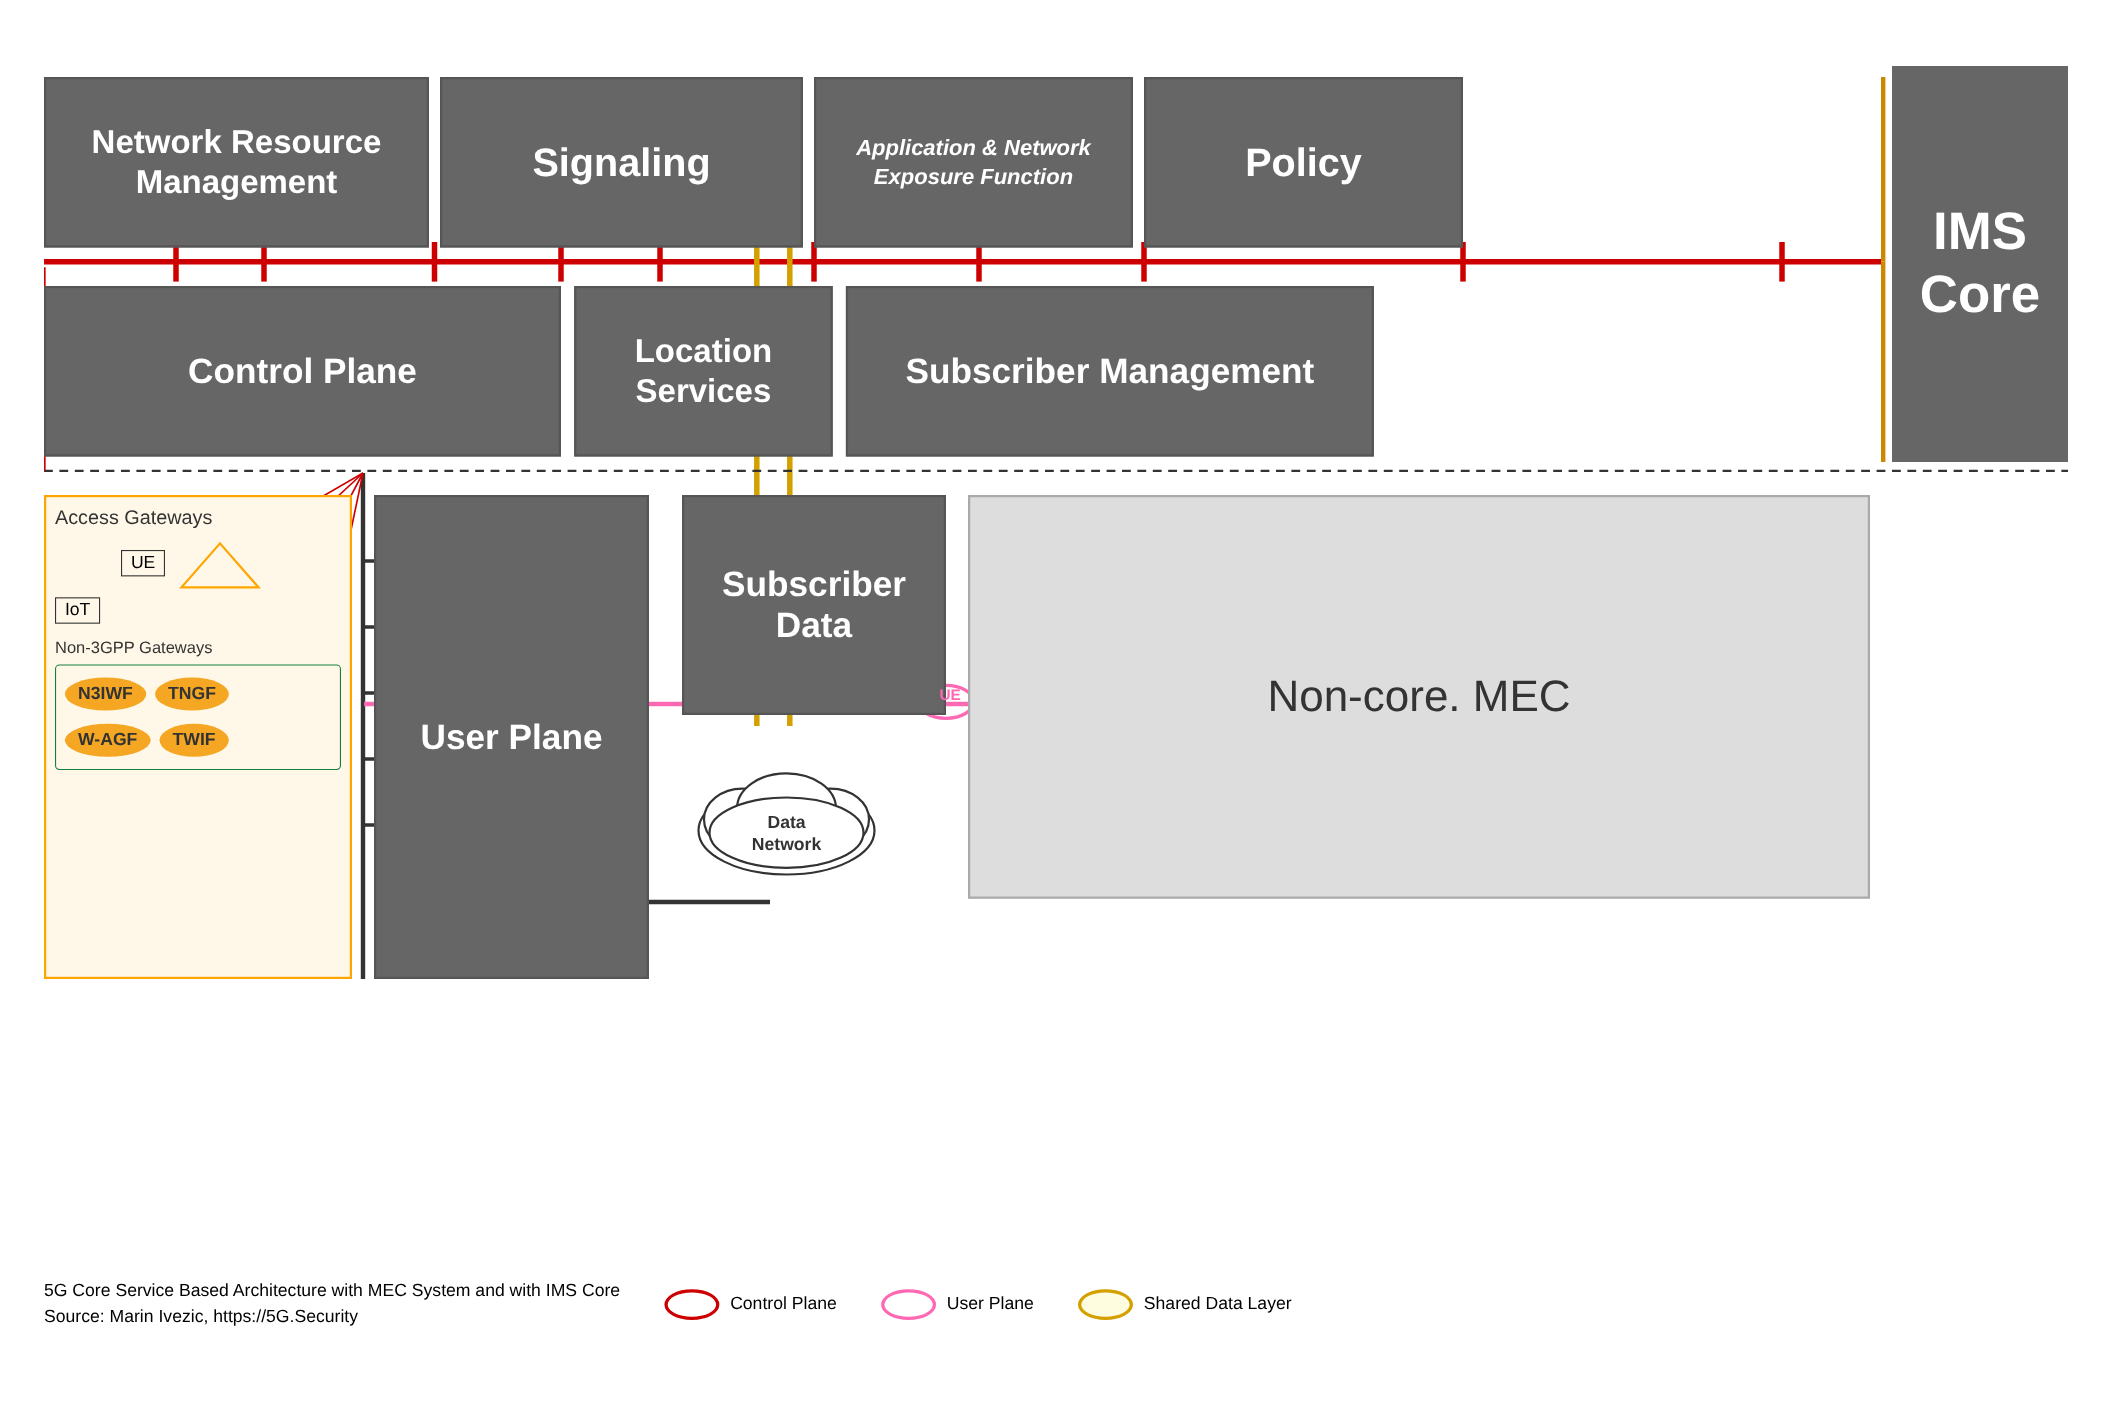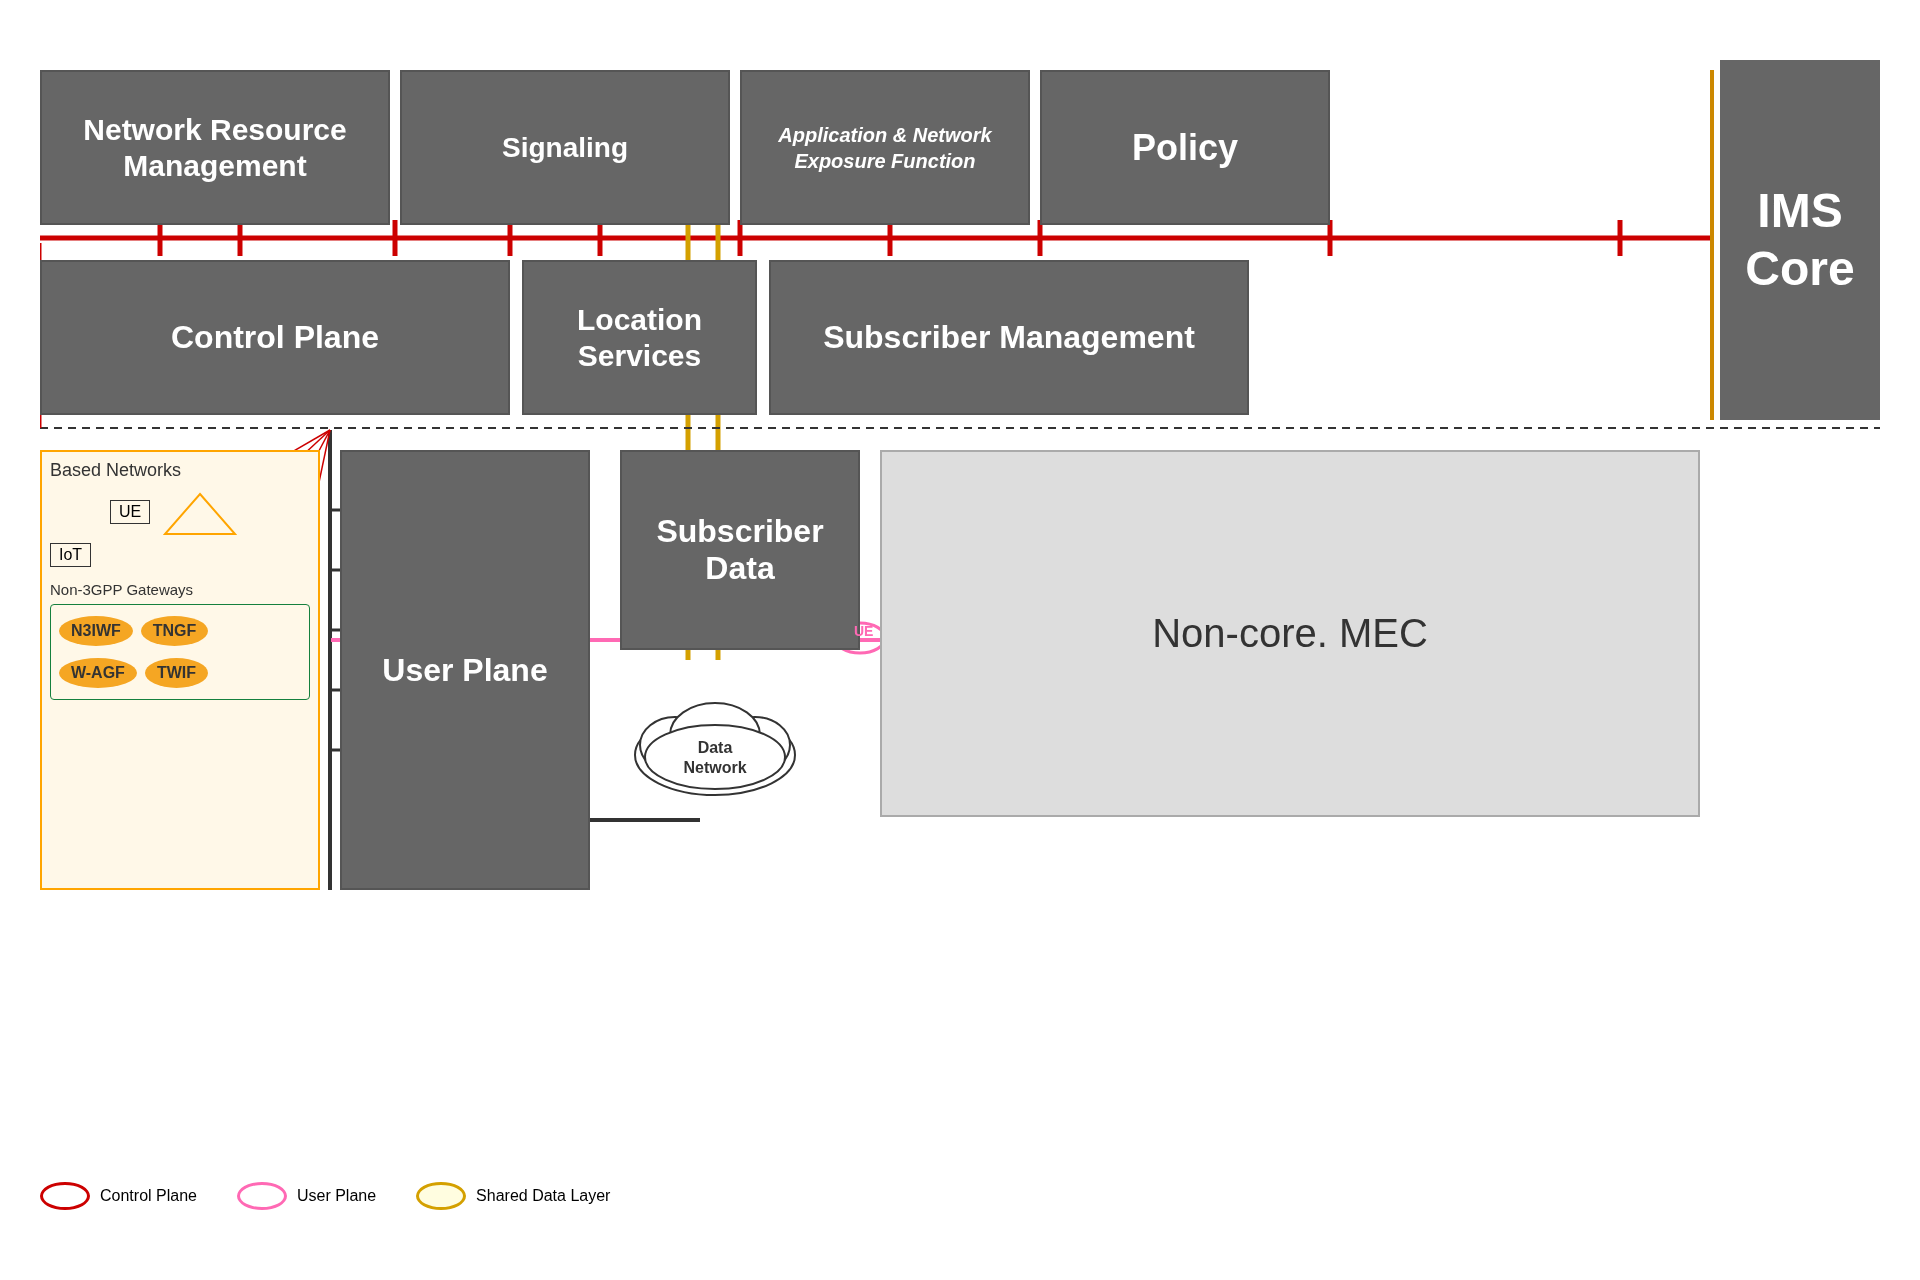--- a/index.html
+++ b/index.html
@@ -32,21 +32,21 @@
     }
 
     .top-box-1 {
       width: 360px;
       font-size: 30px;
       line-height: 1.2;
     }
     .top-box-2 {
       width: 340px;
       margin-left: 10px;
-      font-size: 28px;
+      font-size: 36px;
     }
     .top-box-3 {
       width: 300px;
       margin-left: 10px;
       font-size: 22px;
       line-height: 1.3;
     }
     .top-box-4 {
       width: 300px;
       margin-left: 10px;
@@ -340,21 +340,21 @@
 Services</span>
     </div>
 
     <div class="box-gray second-box-3" style="width:480px; margin-left:12px;">
       <span>Subscriber Management</span>
     </div>
     <div style="flex:1;"></div>
   </div>
 
   <div class="access-networks-box">
-    <div class="access-networks-title">Based Networks</div>
+    <div class="access-networks-title">Access Gateways</div>
 
     <div style="display:flex; align-items:center; margin-left:20px; margin-bottom:4px;">
       <span class="ue-box">UE</span>
 
       <svg width="80" height="50" style="margin-left:10px;">
         <polygon points="40,5 75,45 5,45" fill="none" stroke="orange" stroke-width="2"></polygon>
         <text x="20" y="62" font-size="14" font-weight="bold" fill="orange">RAN</text>
       </svg>
     </div>
     <div style="display:flex; align-items:center; margin-bottom:6px;">
@@ -396,20 +396,24 @@
       <ellipse cx="90" cy="50" rx="45" ry="32" fill="white" stroke="#333" stroke-width="2"></ellipse>
       <ellipse cx="90" cy="72" rx="70" ry="32" fill="white" stroke="#333" stroke-width="2"></ellipse>
       <text x="90" y="68" text-anchor="middle" font-size="16" font-weight="bold" fill="#333">Data</text>
       <text x="90" y="88" text-anchor="middle" font-size="16" font-weight="bold" fill="#333">Network</text>
     </svg>
   </div>
 
   <div style="position:absolute; top:563px; left:814px; font-size:14px; font-weight:bold; color:#ff69b4;">UE</div>
 
   <div class="legend">
+    <div class="legend-text">
+      <div>5G Core Service Based Architecture with MEC System and with IMS Core</div>
+      <div>Source: Marin Ivezic, https://5G.Security</div>
+    </div>
     <div class="legend-item">
       <div class="legend-oval-red"></div>
       <span>Control Plane</span>
     </div>
     <div class="legend-item">
       <div class="legend-oval-pink"></div>
       <span>User Plane</span>
     </div>
     <div class="legend-item">
       <div class="legend-oval-yellow"></div>

